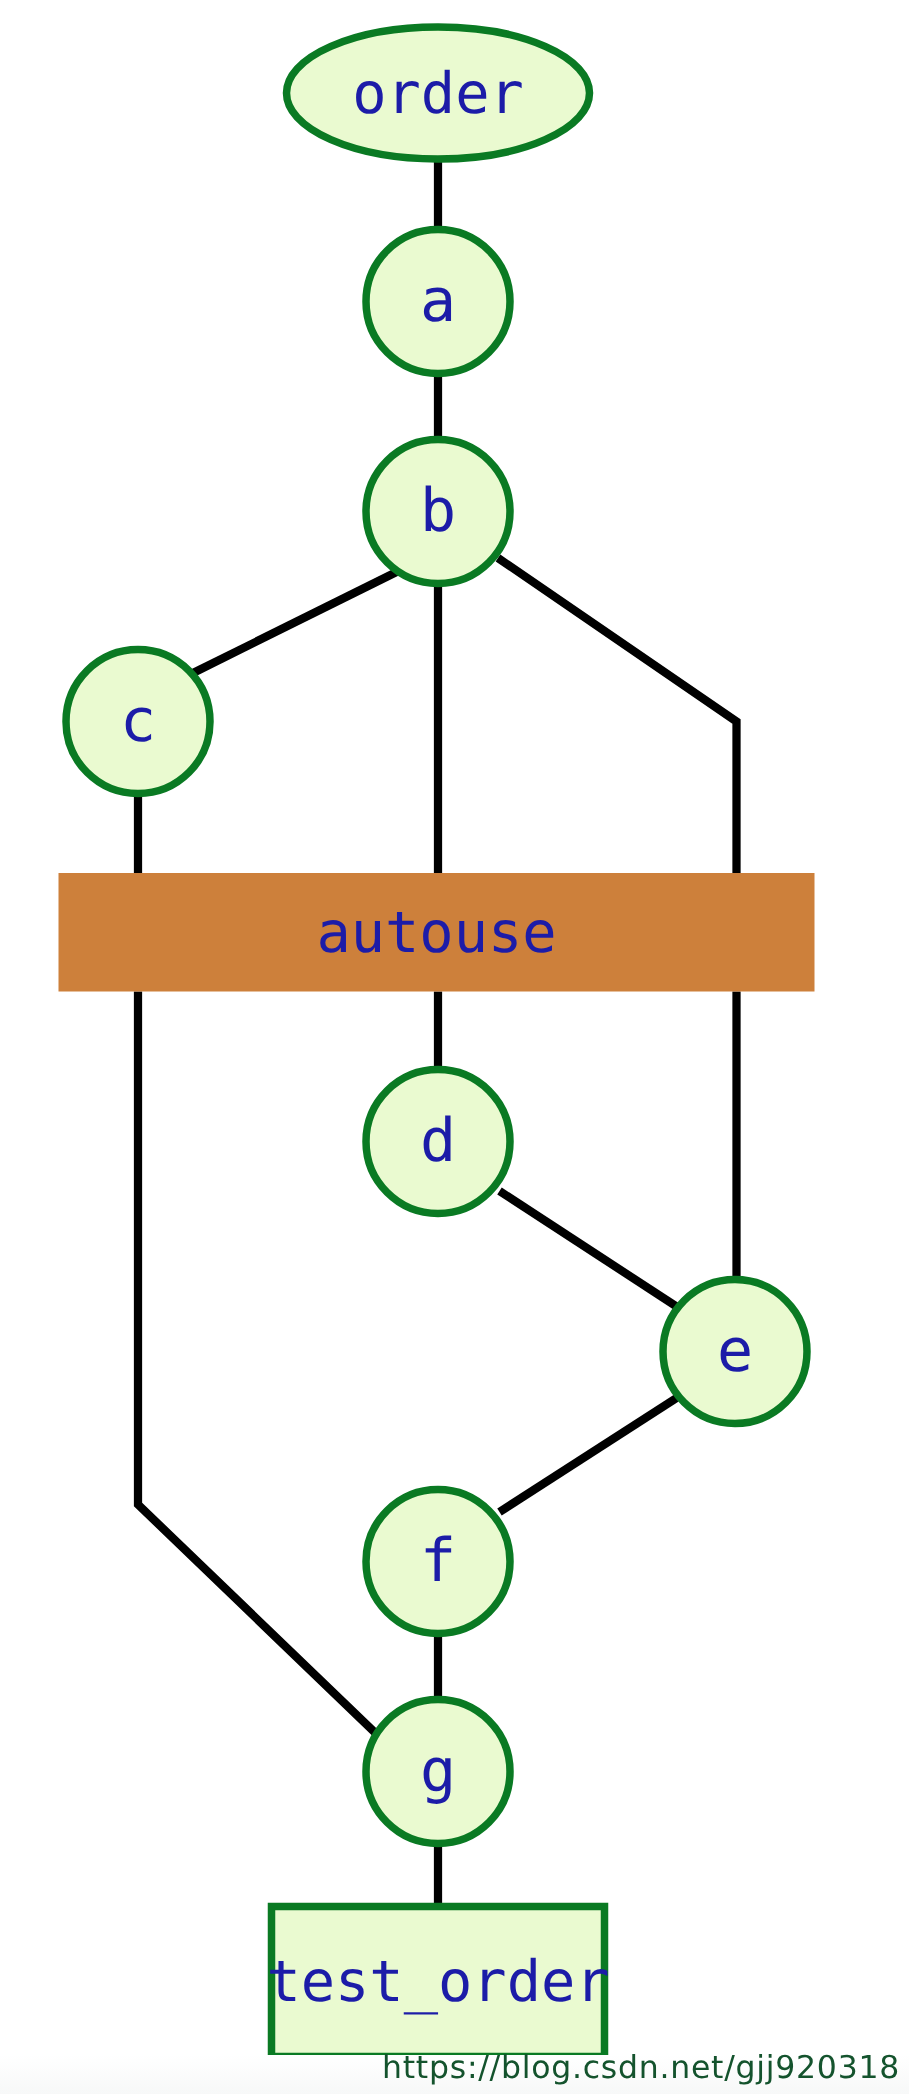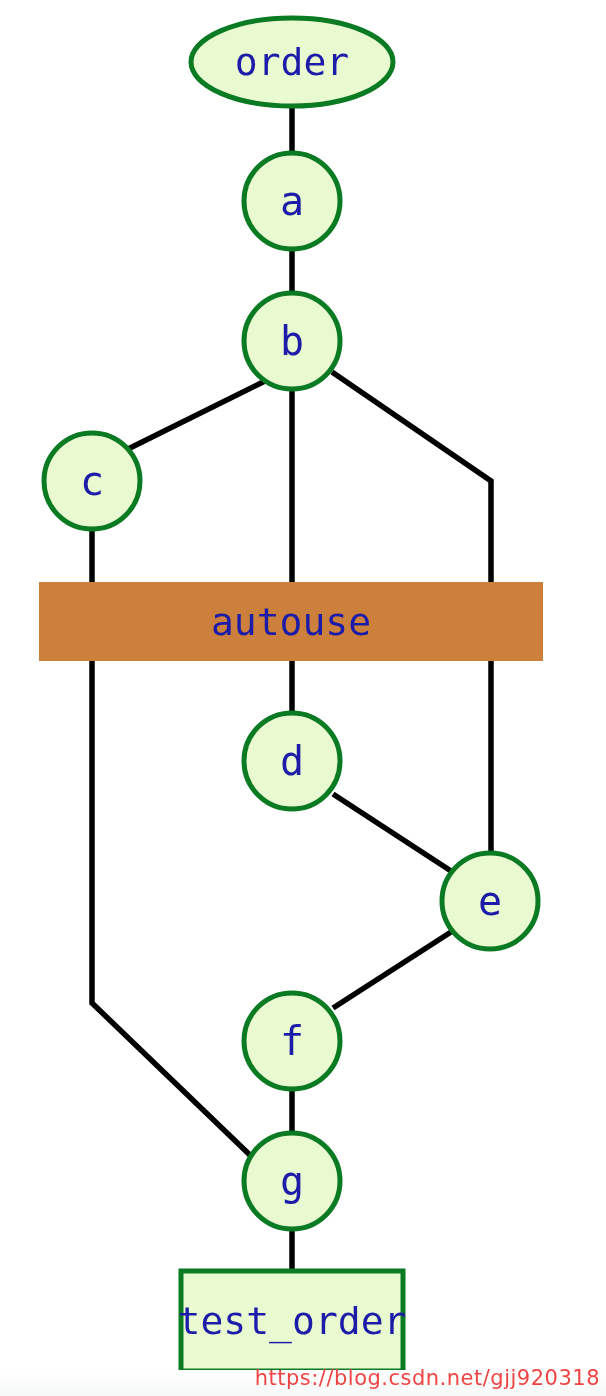--- a/index.html
+++ b/index.html
@@ -57,21 +57,21 @@
     font-size: 38px;
     text-anchor: middle;
     dominant-baseline: central;
   }
   .watermark {
     position: absolute;
     right: 6px;
     bottom: 6px;
     font-family: "DejaVu Sans", "Liberation Sans", sans-serif;
     font-size: 21px;
-    color: #ef4444;
+    color: #14532d;
     letter-spacing: 0.5px;
     white-space: nowrap;
     user-select: none;
   }
   .bottom-strip {
     position: absolute;
     left: 0;
     bottom: 0;
     width: 606px;
     height: 26px;

